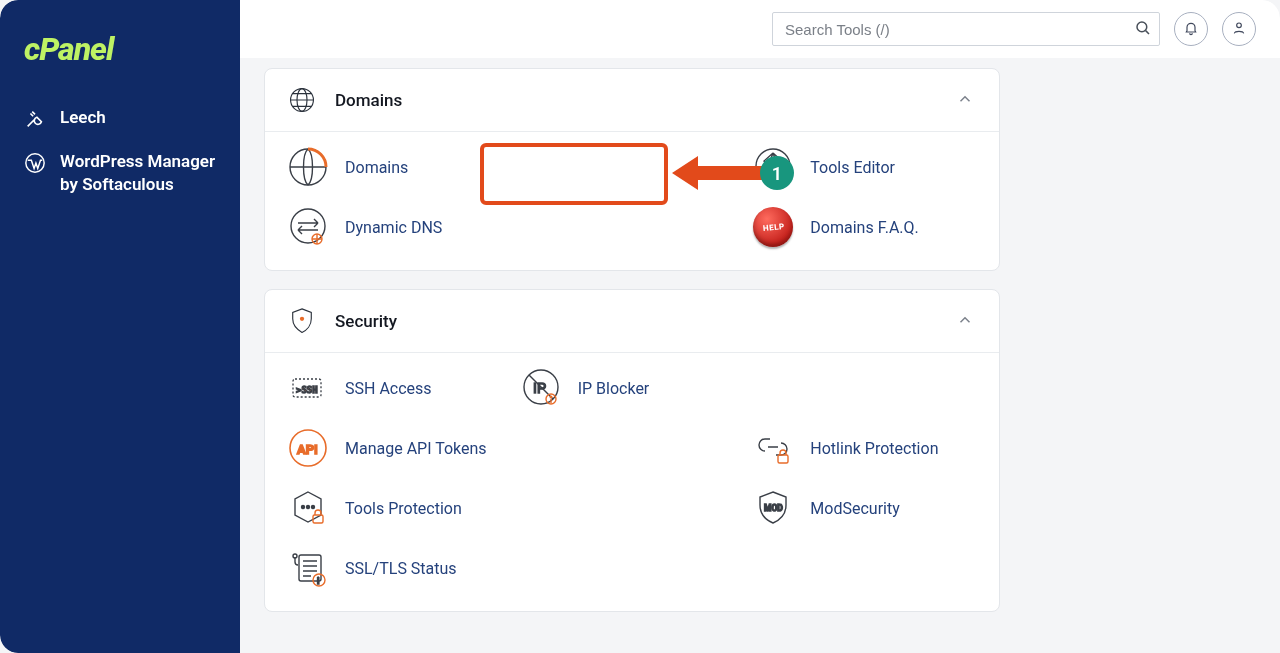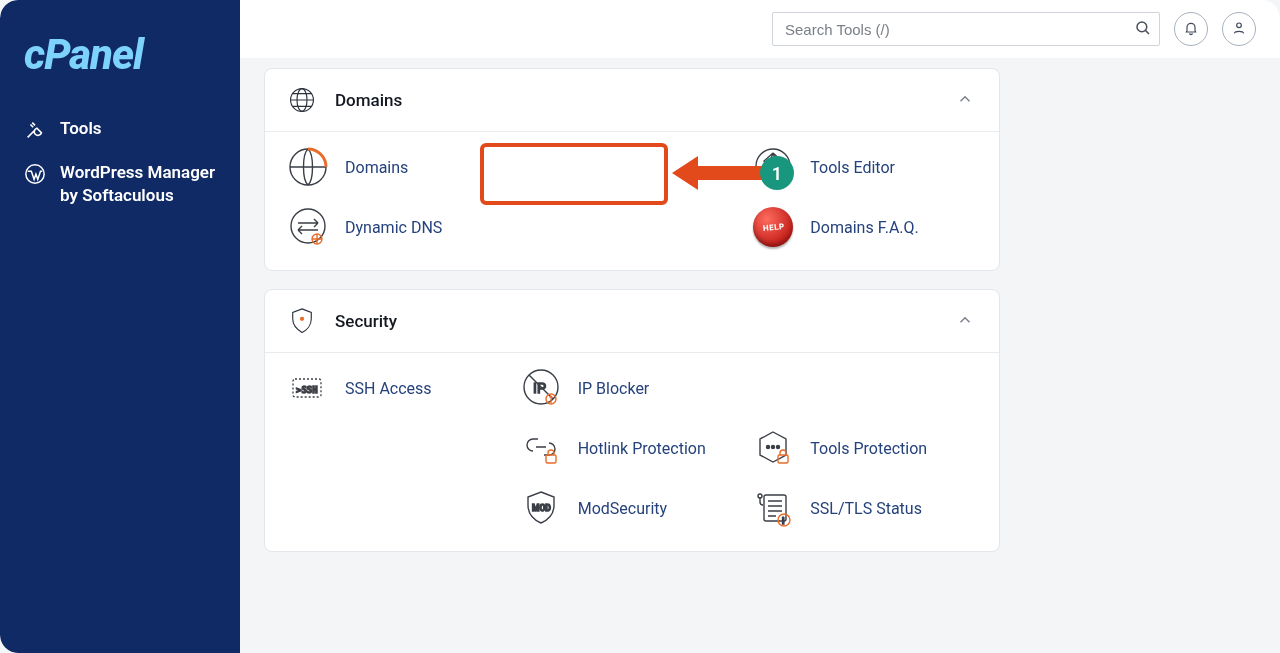--- a/index.html
+++ b/index.html
@@ -20,25 +20,25 @@
     background: #102a66;
     color: #fff;
     padding: 20px 0 0 0;
     border-top-left-radius: 18px;
     border-bottom-left-radius: 18px;
   }
   .logo {
     padding: 10px 24px 28px 24px;
   }
   .logo-text {
-    font-size: 42px;
+    font-size: 32px;
     font-weight: 800;
     font-style: italic;
     letter-spacing: -1px;
-    color: #7dd3fc;
+    color: #bef264;
   }
   .sidebar-item {
     display: flex;
     align-items: flex-start;
     gap: 14px;
     padding: 10px 24px;
     cursor: pointer;
     font-size: 17px;
     font-weight: 600;
     line-height: 1.35;
@@ -216,21 +216,21 @@
     <span class="logo-text">cPanel</span>
   </div>
 
   <div class="sidebar-item">
     <span class="sb-icon">
       <svg viewBox="0 0 24 24" width="22" height="22" fill="none" stroke="currentColor" stroke-width="1.8">
         <path d="M4 20 L12 12 M14 10 a4 4 0 1 0 5 5 l-5-5z"></path>
         <path d="M9 4 l3 3 M7 6 l3 3"></path>
       </svg>
     </span>
-    <span class="lbl">Tools</span>
+    <span class="lbl">Leech</span>
   </div>
 
   <div class="sidebar-item">
     <span class="sb-icon">
       <svg viewBox="0 0 24 24" width="22" height="22" fill="none" stroke="currentColor" stroke-width="1.6">
         <circle cx="12" cy="12" r="10"></circle>
         <path d="M4 9h4l3 9 2-6 2 6 3-9h2"></path>
       </svg>
     </span>
     <span class="lbl">WordPress Manager by Softaculous</span>
@@ -380,20 +380,29 @@
               <circle cx="31" cy="30" r="1.5" fill="#e86c2a" stroke="none"></circle>
               <path d="M31 32v4" stroke="#e86c2a"></path>
           </svg>
         </span>
         <span class="tlabel">IP Blocker</span>
       </div>
 
       <div></div>
 
 
+      <div class="tool">
+        <span class="ticon">
+          <svg viewBox="0 0 42 42" width="42" height="42" fill="none" stroke="#e86c2a" stroke-width="1.6">
+            <circle cx="21" cy="21" r="18"></circle>
+            <text x="10" y="27" font-size="13" fill="#e86c2a" font-weight="600">API</text>
+          </svg>
+        </span>
+        <span class="tlabel">Manage API Tokens</span>
+      </div>
 
       <div></div>
 
       <div class="tool">
         <span class="ticon">
           <svg viewBox="0 0 42 42" width="42" height="42" fill="none" stroke="#3a3f47" stroke-width="1.4">
             <path d="M13 24a6 6 0 0 1 0-12h5M29 16a6 6 0 0 1 0 12h-5M16 20h10"></path>
             <rect x="26" y="28" width="10" height="8" rx="1.5" stroke="#e86c2a"></rect>
               <path d="M28 28v-2a3 3 0 0 1 6 0v2" stroke="#e86c2a"></path>
           </svg>

